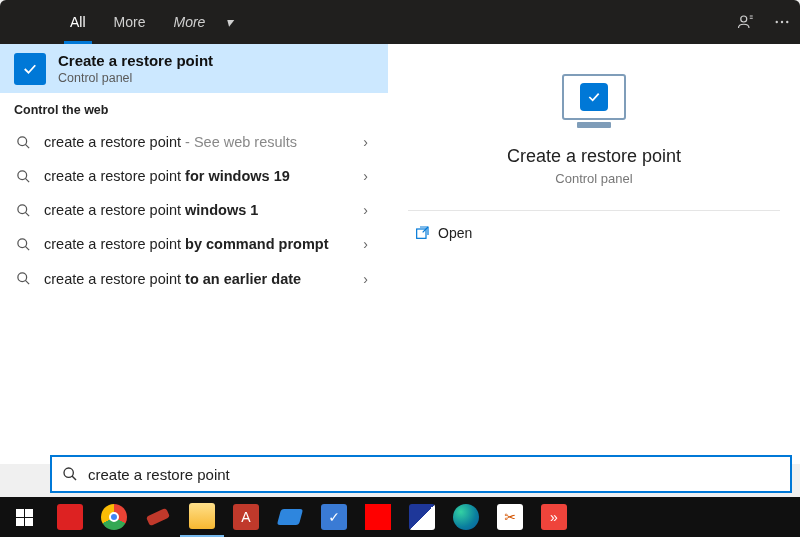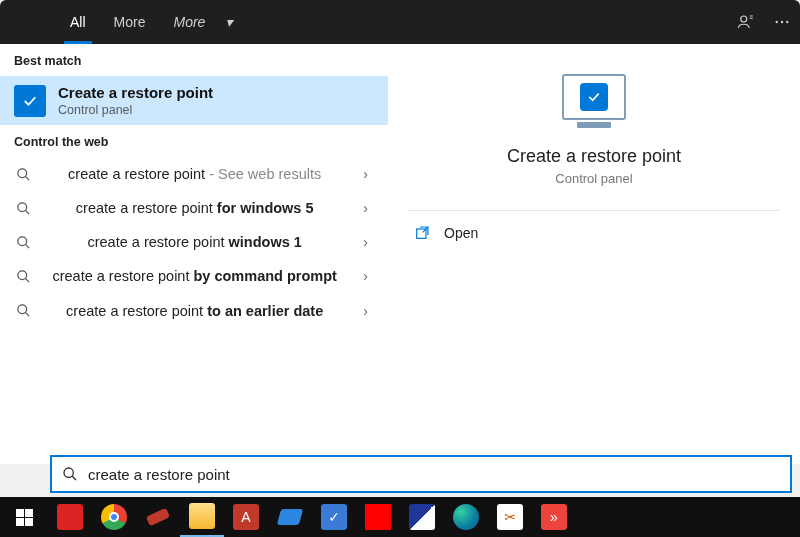--- a/index.html
+++ b/index.html
@@ -34,21 +34,21 @@
     background:#cce8ff; cursor:pointer;
   }
   .best-match .icon-box{
     width:32px; height:32px; background:#0078d7; border-radius:3px;
     display:flex; align-items:center; justify-content:center;
   }
   .best-match-title{ font-size:15px; font-weight:600; color:#111;}
   .best-match-sub{ font-size:12.5px; color:#5a5a5a; margin-top:2px;}
 
   .web-item{
-    display:flex; align-items:center; padding:8px 14px; gap:12px; cursor:pointer;text-align:center;
+    display:flex; align-items:center; padding:8px 14px; gap:12px; cursor:pointer;
   }
   .web-item .mag{ width:18px; display:flex; align-items:center; justify-content:center; color:#555;}
   .web-item .text{ flex:1; font-size:14.5px; color:#222; line-height:1.25;}
   .web-item .light{ color:#888; font-weight:400;}
   .web-item .chev{ color:#666; font-size:14px; padding:0 6px;}
 
   
   .preview-top{
     display:flex; flex-direction:column; align-items:center; padding:30px 20px 24px;
   }
@@ -63,21 +63,21 @@
   .monitor .shield{
     width:28px; height:28px; background:#0078d7; border-radius:4px;
     display:flex; align-items:center; justify-content:center;
   }
   .preview-title{ font-size:18px; color:#222; margin-top:26px;}
   .preview-sub{ font-size:13px; color:#777; margin-top:4px;}
 
   .divider{ height:1px; background:#e5e5e5; margin:0 20px;}
 
   .action-row{
-    display:flex; align-items:flex-end; gap:14px; padding:14px 26px; cursor:pointer; font-size:14px; color:#222;
+    display:flex; align-items:flex-end; gap:8px; padding:14px 26px; cursor:pointer; font-size:14px; color:#222;
   }
   .open-icon{ color:#0078d7; }
 
   
   .search-box{
     position:absolute; left:50px; right:8px; bottom:44px; height:38px;
     border:2px solid #0078d7; background:#fff; display:flex; align-items:center; padding:0 10px; gap:10px;
   }
   .search-box input{ border:none; outline:none; flex:1; font-size:15px; color:#222;}
 
@@ -125,21 +125,20 @@
         <circle cx="5" cy="12" r="1.6"></circle>
         <circle cx="12" cy="12" r="1.6"></circle>
         <circle cx="19" cy="12" r="1.6"></circle>
       </svg>
   </div>
 </div>
 
 <div class="panel">
   <div class="left">
 
-    <div class="section-label">Best match</div>
 
     <div class="best-match">
       <div class="icon-box">
         <svg width="18" height="18" viewBox="0 0 24 24" fill="none" stroke="#fff" stroke-width="2.4">
             <polyline points="5 12 10 17 19 7"></polyline>
           </svg>
       </div>
       <div>
         <div class="best-match-title">Create a restore point</div>
         <div class="best-match-sub">Control panel</div>
@@ -159,21 +158,21 @@
       <div class="chev">›</div>
     </div>
 
     <div class="web-item">
       <div class="mag">
           <svg width="15" height="15" viewBox="0 0 24 24" fill="none" stroke="currentColor" stroke-width="2">
             <circle cx="10" cy="10" r="7"></circle>
             <line x1="21" y1="21" x2="15" y2="15"></line>
           </svg>
         </div>
-      <div class="text"><span>create a restore point </span><span class="bold">for windows 5</span></div>
+      <div class="text"><span>create a restore point </span><span class="bold">for windows 19</span></div>
       <div class="chev">›</div>
     </div>
 
     <div class="web-item">
       <div class="mag">
           <svg width="15" height="15" viewBox="0 0 24 24" fill="none" stroke="currentColor" stroke-width="2">
             <circle cx="10" cy="10" r="7"></circle>
             <line x1="21" y1="21" x2="15" y2="15"></line>
           </svg>
         </div>

